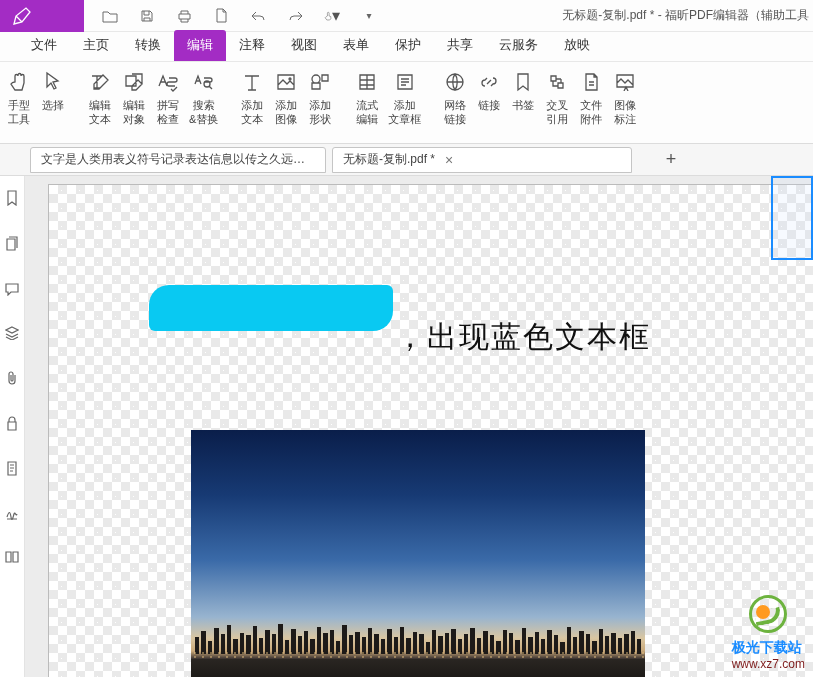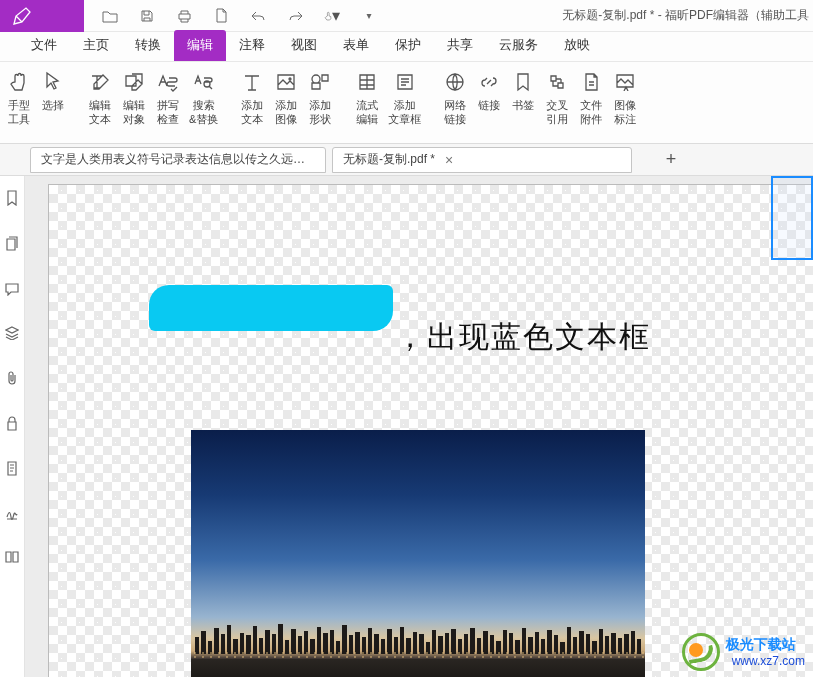--- a/index.html
+++ b/index.html
@@ -58,26 +58,26 @@
 .photo { position:absolute; left: 142px; top: 245px; width: 454px; height: 260px; overflow:hidden;}
 .sky { position:absolute; inset:0; background: linear-gradient(to bottom,#0a1e4a 0%,#173a74 25%,#3a6aa8 50%,#98b4cf 72%,#d9c6a2 80%,#caa97a 85%,#3a3230 88%,#1a1816 100%);}
 .city { position:absolute; left:0; right:0; bottom:14%; height:16%; display:flex; align-items:flex-end; gap:2px; padding:0 4px;}
 .bldg{ background:#1d1a18; width:5px;}
 .lights{position:absolute; left:0; right:0; bottom:11%; height:4%;}
 .lights::before{content:'';position:absolute;inset:0;background-image:radial-gradient(circle,#ffd48a 0.5px,transparent 1px);background-size:8px 4px;opacity:.7;}
 .water{position:absolute;left:0;right:0;bottom:0;height:12%;background:linear-gradient(#2a2622,#141210);}
 .selbox { position:absolute; right:0; top:0; width:42px; height: 84px; border:2px solid #1a8cff; background:rgba(200,220,255,.15);}
 
 
-.wm { position:absolute; right: 8px; bottom: 6px; display:flex; align-items:center; gap:6px;}
+.wm { position:absolute; right: 8px; bottom: 6px; display:flex; align-items:center; gap:6px;flex-direction:column;}
 .wm .ic { width:38px; height:38px; border-radius:50%; border:3px solid #6db33f; position:relative; display:flex; align-items:center; justify-content:center;}
 .wm .ic::before{content:'';width:14px;height:14px;border-radius:50%;background:#ff9a1f;position:absolute;left:4px;top:7px;}
 .wm .ic::after{content:'';position:absolute;width:22px;height:11px;border-bottom:4px solid #6db33f;border-right:4px solid #6db33f;border-radius:0 0 14px 0;right:3px;bottom:6px;transform:rotate(-10deg);}
 .wm .t1{color:#1a8cff;font-size:14px;font-weight:bold;}
-.wm .t2{color:#1d4ed8;font-size:12px;margin-left:6px;}
+.wm .t2{color:#7f1d1d;font-size:12px;}
 
 </style>
 </head>
 <body>
 
 <div class="titlebar">
   <div class="logo">
     <svg width="20" height="20" viewBox="0 0 20 20">
         <path d="M2 18 L4 10 L14 2 L18 6 L10 16 Z M4 10 L10 16" stroke="#fff" stroke-width="1.3" fill="none"></path>
       </svg>

